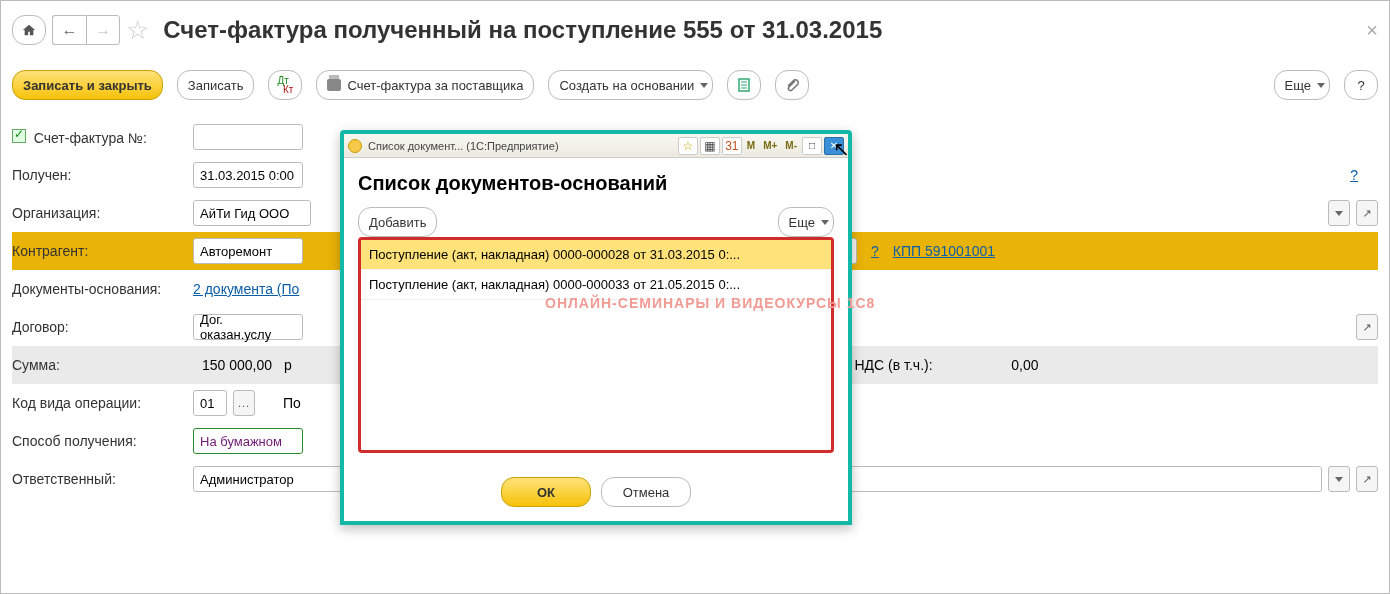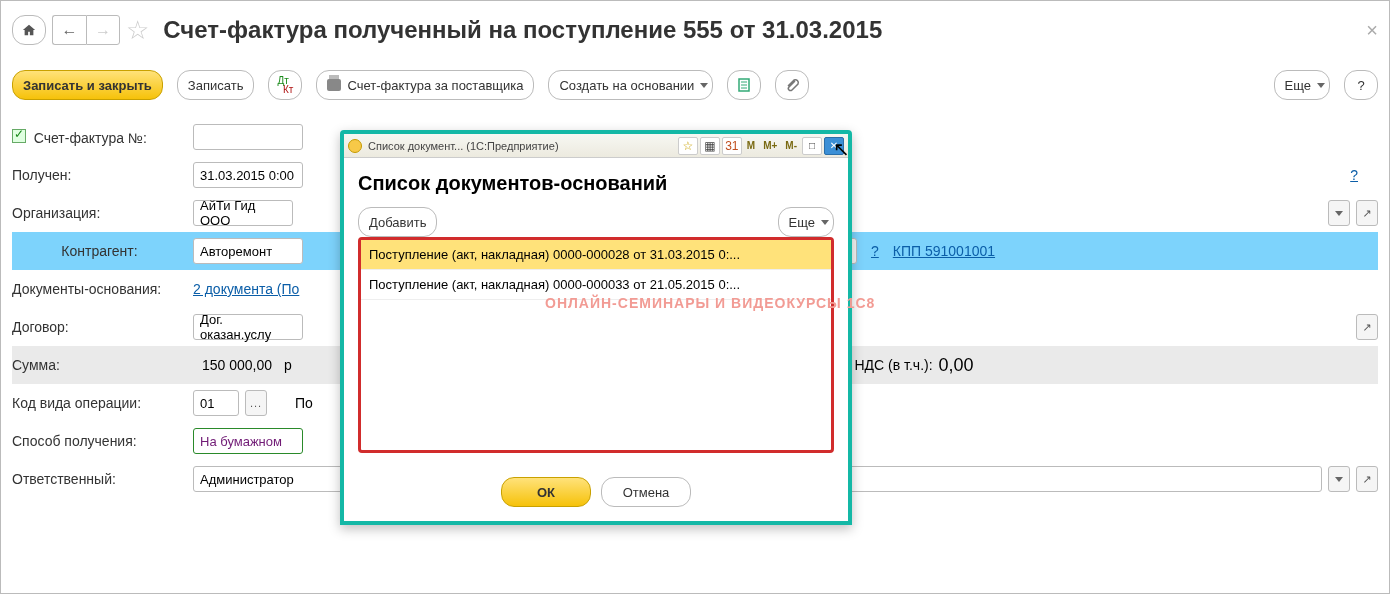--- a/index.html
+++ b/index.html
@@ -13,21 +13,21 @@
   .chev { width:0;height:0;border-left:4px solid transparent;border-right:4px solid transparent;border-top:5px solid #666; margin-left:6px;}
   .star { color:#ccc; font-size:26px;}
   .title { font-size:24px; font-weight:bold; color:#333; margin-left:8px; flex:1;}
   .close-x { color:#aaa; font-size:20px; cursor:pointer;}
   .toolbar { display:flex; align-items:center; gap:14px; margin-top:20px;}
   .toolbar .group { display:flex; gap:8px; align-items:center;}
   .spacer { flex:1;}
   .form { margin-top:18px;}
   .row { display:flex; align-items:center; height:38px; gap:6px;}
   .row .label { width:175px; font-size:14px; color:#333;}
-  .row.hl-red { background:#7dd3fc;text-align:center;}
+  .row.hl-red { background:#eab308;}
   .row.hl-gray { background:#eaeaea;}
   .input { height:26px; border:1px solid #bbb; background:#fff; padding:0 6px; font-size:13px; display:flex; align-items:center; border-radius:3px;}
   .input.grow { flex:1;}
   .mini { width:22px; height:26px; border:1px solid #bbb; background:#f5f5f5; display:inline-flex;align-items:center;justify-content:center; font-size:11px; color:#555; border-radius:3px; cursor:pointer;}
   .link { color:#0b5ea8; text-decoration:underline; font-size:14px;}
   .green-border .input{ border-color:#2a8a2a; color:#701a75;}
   .dtkt { font-size:10px; line-height:9px; text-align:left;}
   .dtkt .d{color:#1a8a1a;} .dtkt .k{color:#b01515;}
   .check { width:14px;height:14px;border:1px solid #6a6;background:#dfffe0;display:inline-block;position:relative;}
   .check::after{content:"✓";position:absolute;top:-3px;left:1px;color:#1a8a1a;font-size:12px;}
@@ -130,21 +130,21 @@
 
     <div class="row">
       <span class="label">Получен:</span>
       <span class="input" style="width:110px">31.03.2015  0:00</span>
       <div style="flex:1"></div>
       <span class="link" style="margin-right:20px">?</span>
     </div>
 
     <div class="row">
       <span class="label">Организация:</span>
-      <span class="input" style="width:100px">АйТи Гид ООО  </span>
+      <span class="input" style="width:118px">АйТи Гид ООО  </span>
       <div style="flex:1"></div>
       <span class="mini">
           <span class="chev" style="margin:0"></span>
         </span>
       <span class="mini">↗</span>
     </div>
 
     <div class="row hl-red">
       <span class="label">Контрагент:</span>
       <span class="input" style="width:110px">Авторемонт</span>
@@ -166,26 +166,26 @@
       <span class="mini">↗</span>
     </div>
 
     <div class="row hl-gray">
       <span class="label">Сумма:</span>
       <span style="width:85px;text-align:right;padding-right:6px;font-size:14px">150 000,00</span>
       <span style="font-size:14px">р</span>
       <div style="width:500px"></div>
       <span style="font-size:14px">руб.</span>
       <span style="margin-left:18px;font-size:14px">НДС (в т.ч.):</span>
-      <span style="width:100px;text-align:left;font-size:18px">0,00</span>
+      <span style="width:100px;text-align:right;font-size:14px">0,00</span>
     </div>
 
     <div class="row">
       <span class="label">Код вида операции:</span>
-      <span class="input" style="width:46px">01</span>
+      <span class="input" style="width:34px">01</span>
       <span class="mini dots">...</span>
       <span style="margin-left:22px;font-size:14px">По</span>
     </div>
 
     <div class="row green-border">
       <span class="label">Способ получения:</span>
       <span class="input" style="width:110px">На бумажном</span>
     </div>
 
 

